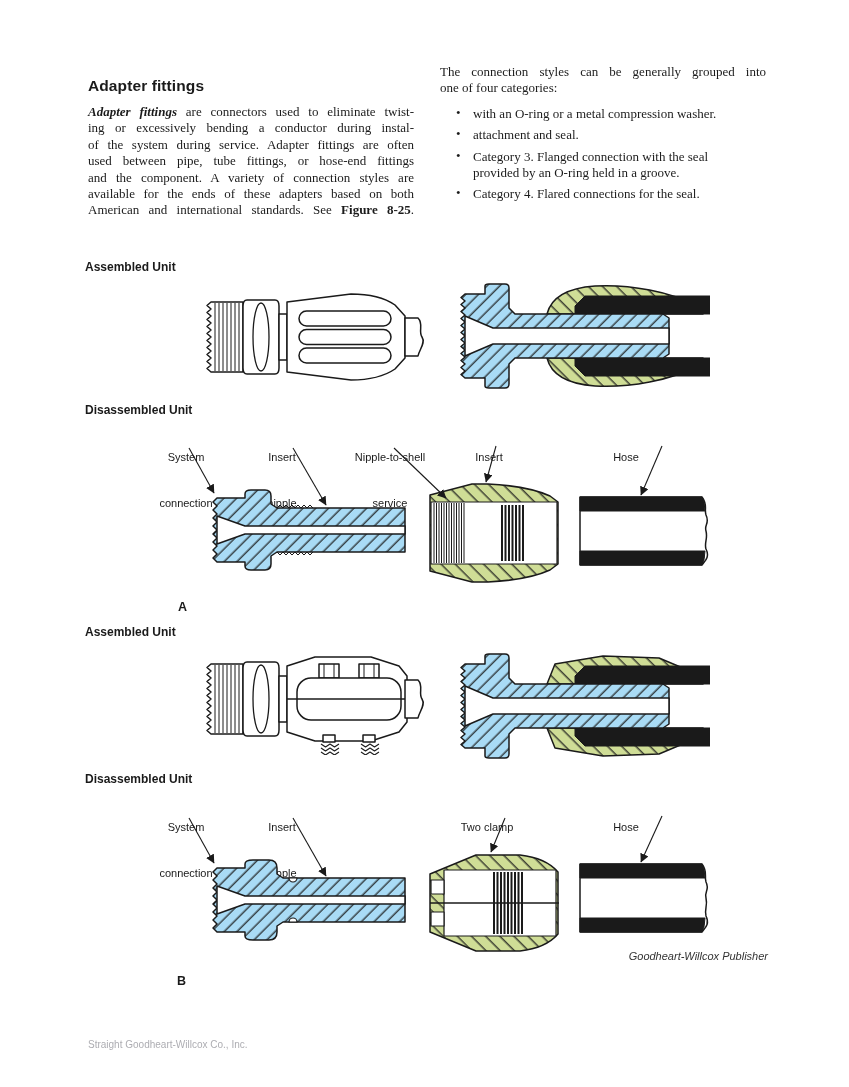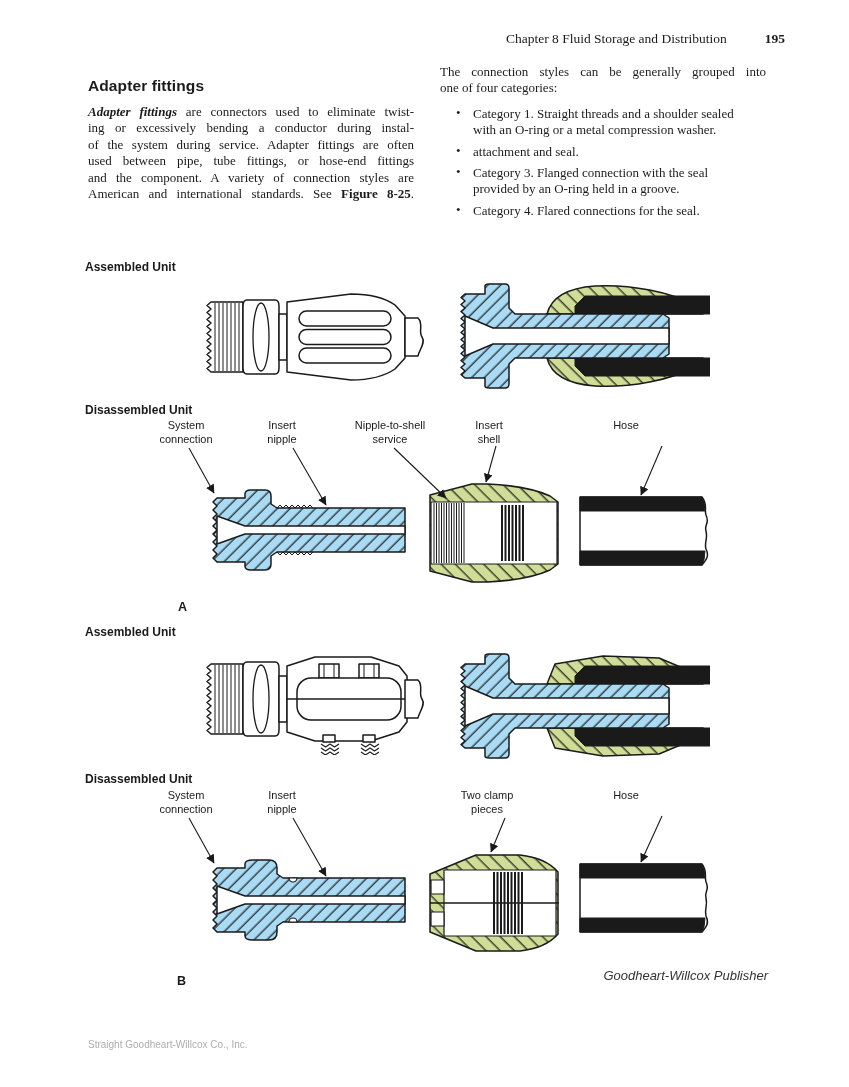--- a/index.html
+++ b/index.html
@@ -23,57 +23,53 @@
   .pline .b  { font-weight:bold; }
   .pline.noj { text-align-last:auto; white-space:normal; }
   .bullets { margin-top:9px; }
   .bullet { position:relative; padding-left:33px; margin-bottom:5px; }
   .bullet .dot { position:absolute; left:16px; top:-1px; font-size:13px; }
   .bullet div { font-size:13px; line-height:16.4px; }
   
   .figure { position:absolute; left:85px; top:258px; width:690px; height:740px; font-family:"Liberation Sans", sans-serif; }
   .fig-title { position:absolute; left:0; width:100%; text-align:left; font-size:12px; font-weight:bold; color:#1a1a1a; }
   .callout { position:absolute; width:120px; text-align:center; font-size:11px; line-height:13.5px; color:#1a1a1a; }
-  .callout span { display:block; }
+  .callout span { display:block;margin-top:32px; }
   .part-letter { position:absolute; font-size:12.5px; font-weight:bold; color:#1a1a1a; }
-  .attribution { position:absolute; right:7px; top:710px; font-size:13px; font-style:italic; color:#333; }
+  .attribution { position:absolute; right:7px; top:692px; font-size:11px; font-style:italic; color:#333; }
   .drw { position:absolute; }
   .caption { position:absolute; left:88px; top:998px; width:682px; font-family:"Liberation Sans", sans-serif; font-size:11px; color:#1a1a1a; }
   .caption .cap-label { font-weight:bold; }
   .caption .cap-text { margin-left:5px; }
   .copyright { position:absolute; left:88px; top:1039px; font-family:"Liberation Sans", sans-serif; font-size:10px; color:#adadb2; }
   svg { display:block; }
 </style>
 </head>
 <body>
 
 <div class="page">
 
-  <div class="running-head">
-    <span>Chapter 8  Fluid Storage and Distribution</span>
-    <span class="pagenum">195</span>
-  </div>
 
   <div class="col-left">
     <h2 class="sec-head">Adapter fittings</h2>
     <div class="pline"><span class="bi">Adapter fittings</span><span> are connectors used to eliminate twist-</span></div>
     <div class="pline">ing or excessively bending a conductor during instal-</div>
     <div class="pline">of the system during service. Adapter fittings are often</div>
     <div class="pline">used between pipe, tube fittings, or hose-end fittings</div>
     <div class="pline">and the component. A variety of connection styles are</div>
+    <div class="pline">available for the ends of these adapters based on both</div>
     <div class="pline"><span>American and international standards. See </span><span class="b">Figure 8-25</span><span>.</span></div>
   </div>
 
   <div class="col-right">
     <div class="pline">The connection styles can be generally grouped into</div>
     <div class="pline noj">one of four categories:</div>
     <div class="bullets">
       <div class="bullet">
         <span class="dot">•</span>
-        <div>Category 1. Straight threads and a shoulder sealed</div>
           <div>with an O-ring or a metal compression washer.</div>
       </div>
       <div class="bullet">
         <span class="dot">•</span>
           <div>attachment and seal.</div>
       </div>
       <div class="bullet">
         <span class="dot">•</span>
         <div>Category 3. Flanged connection with the seal</div>
           <div>provided by an O-ring held in a groove.</div>

